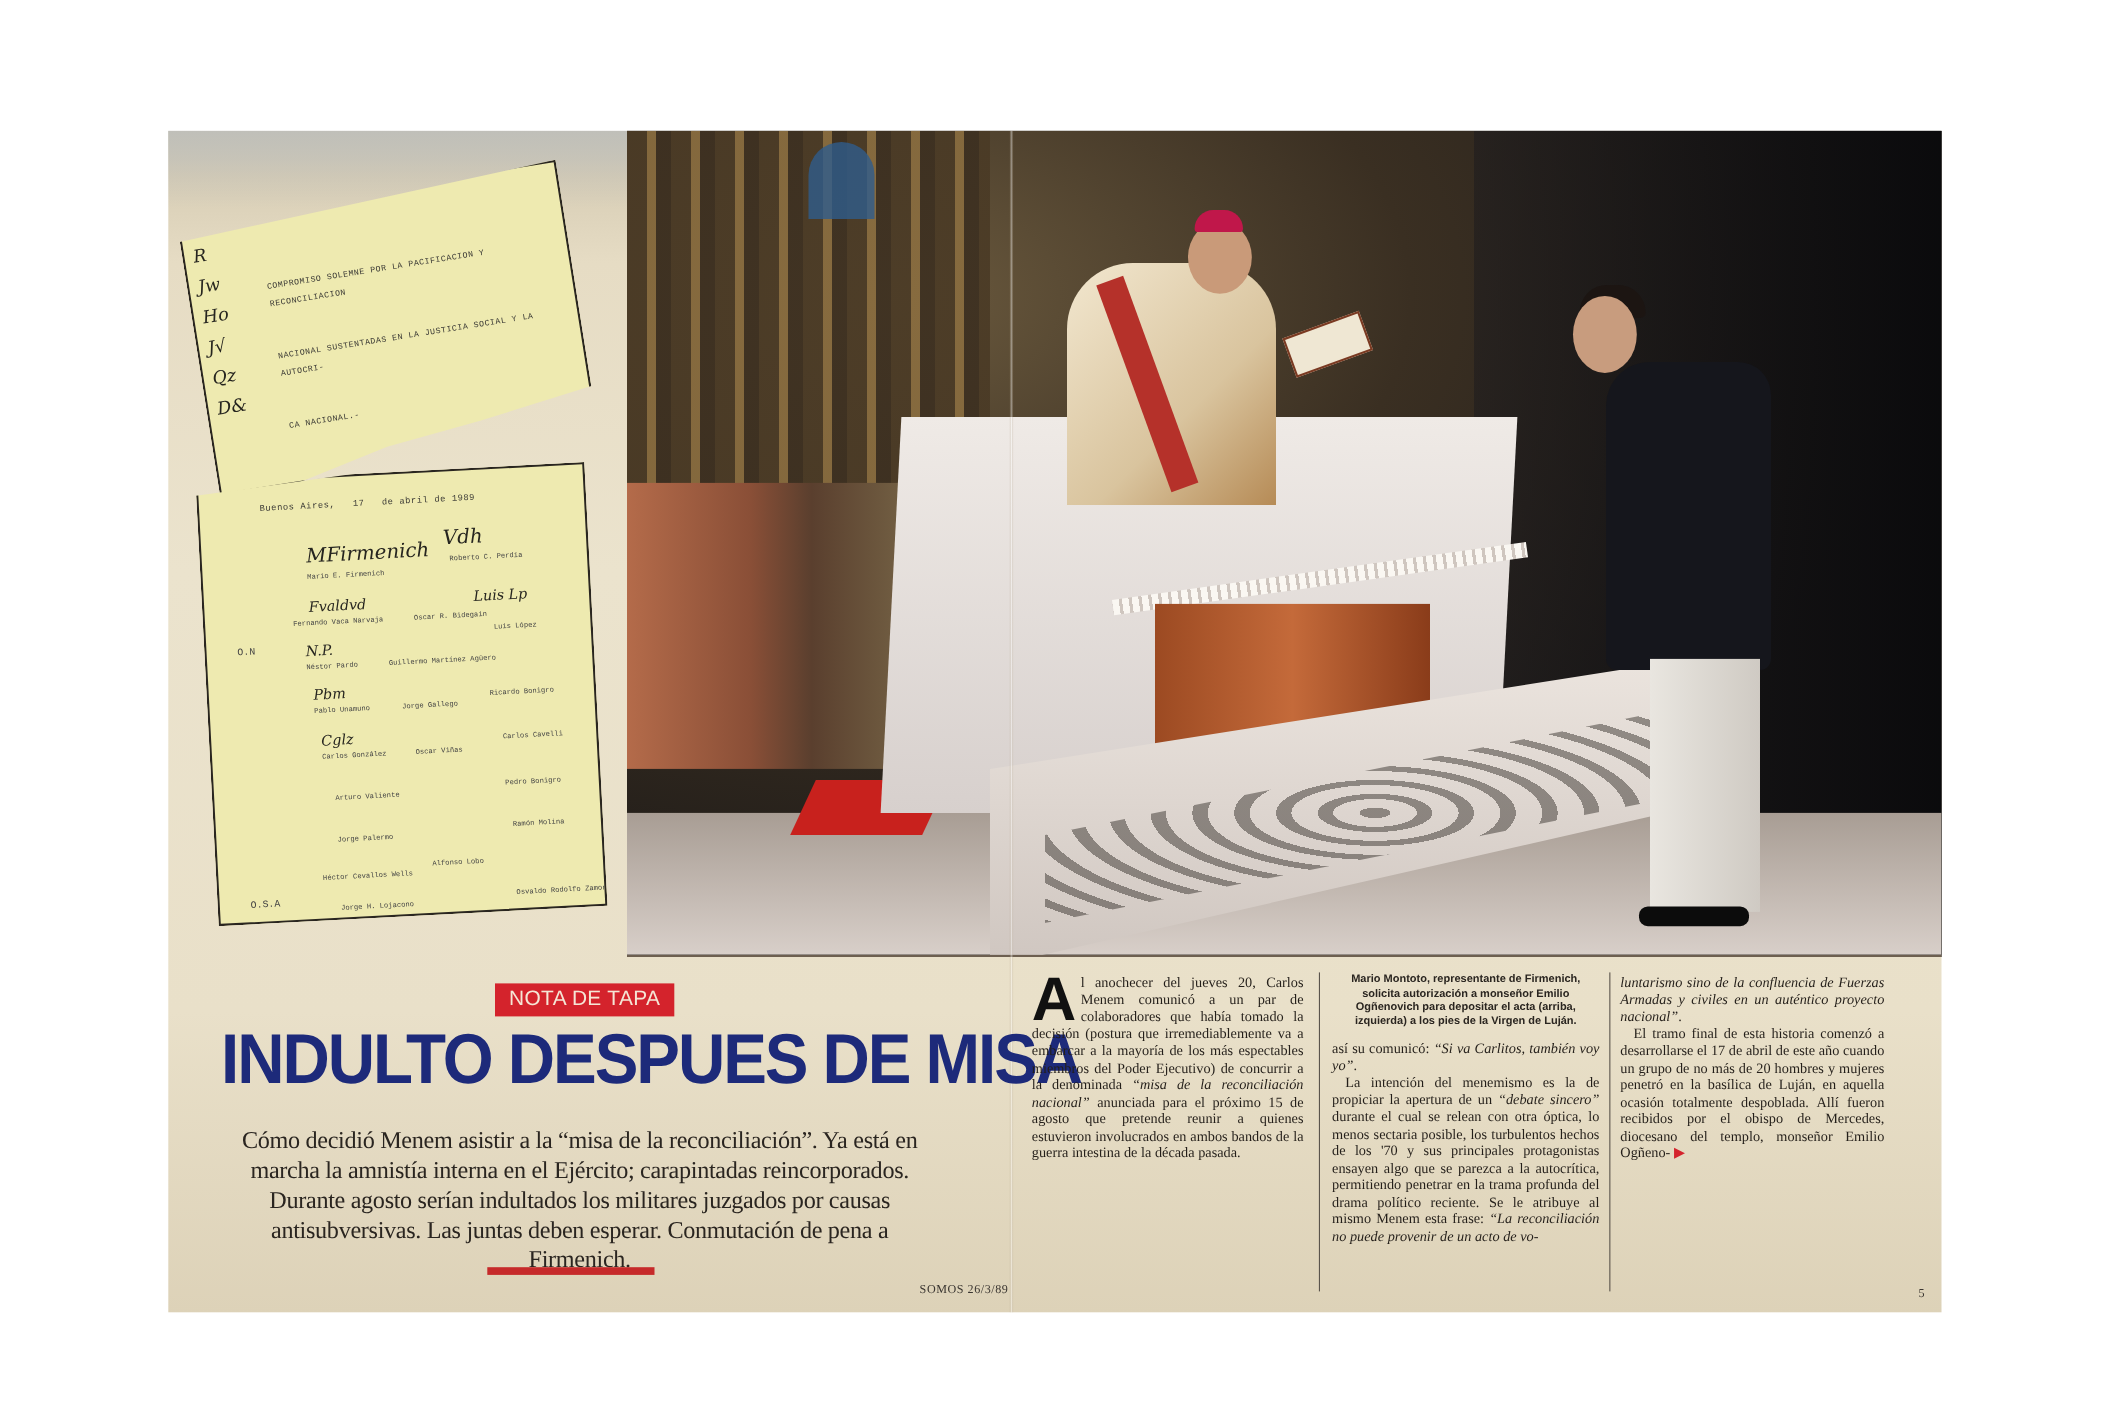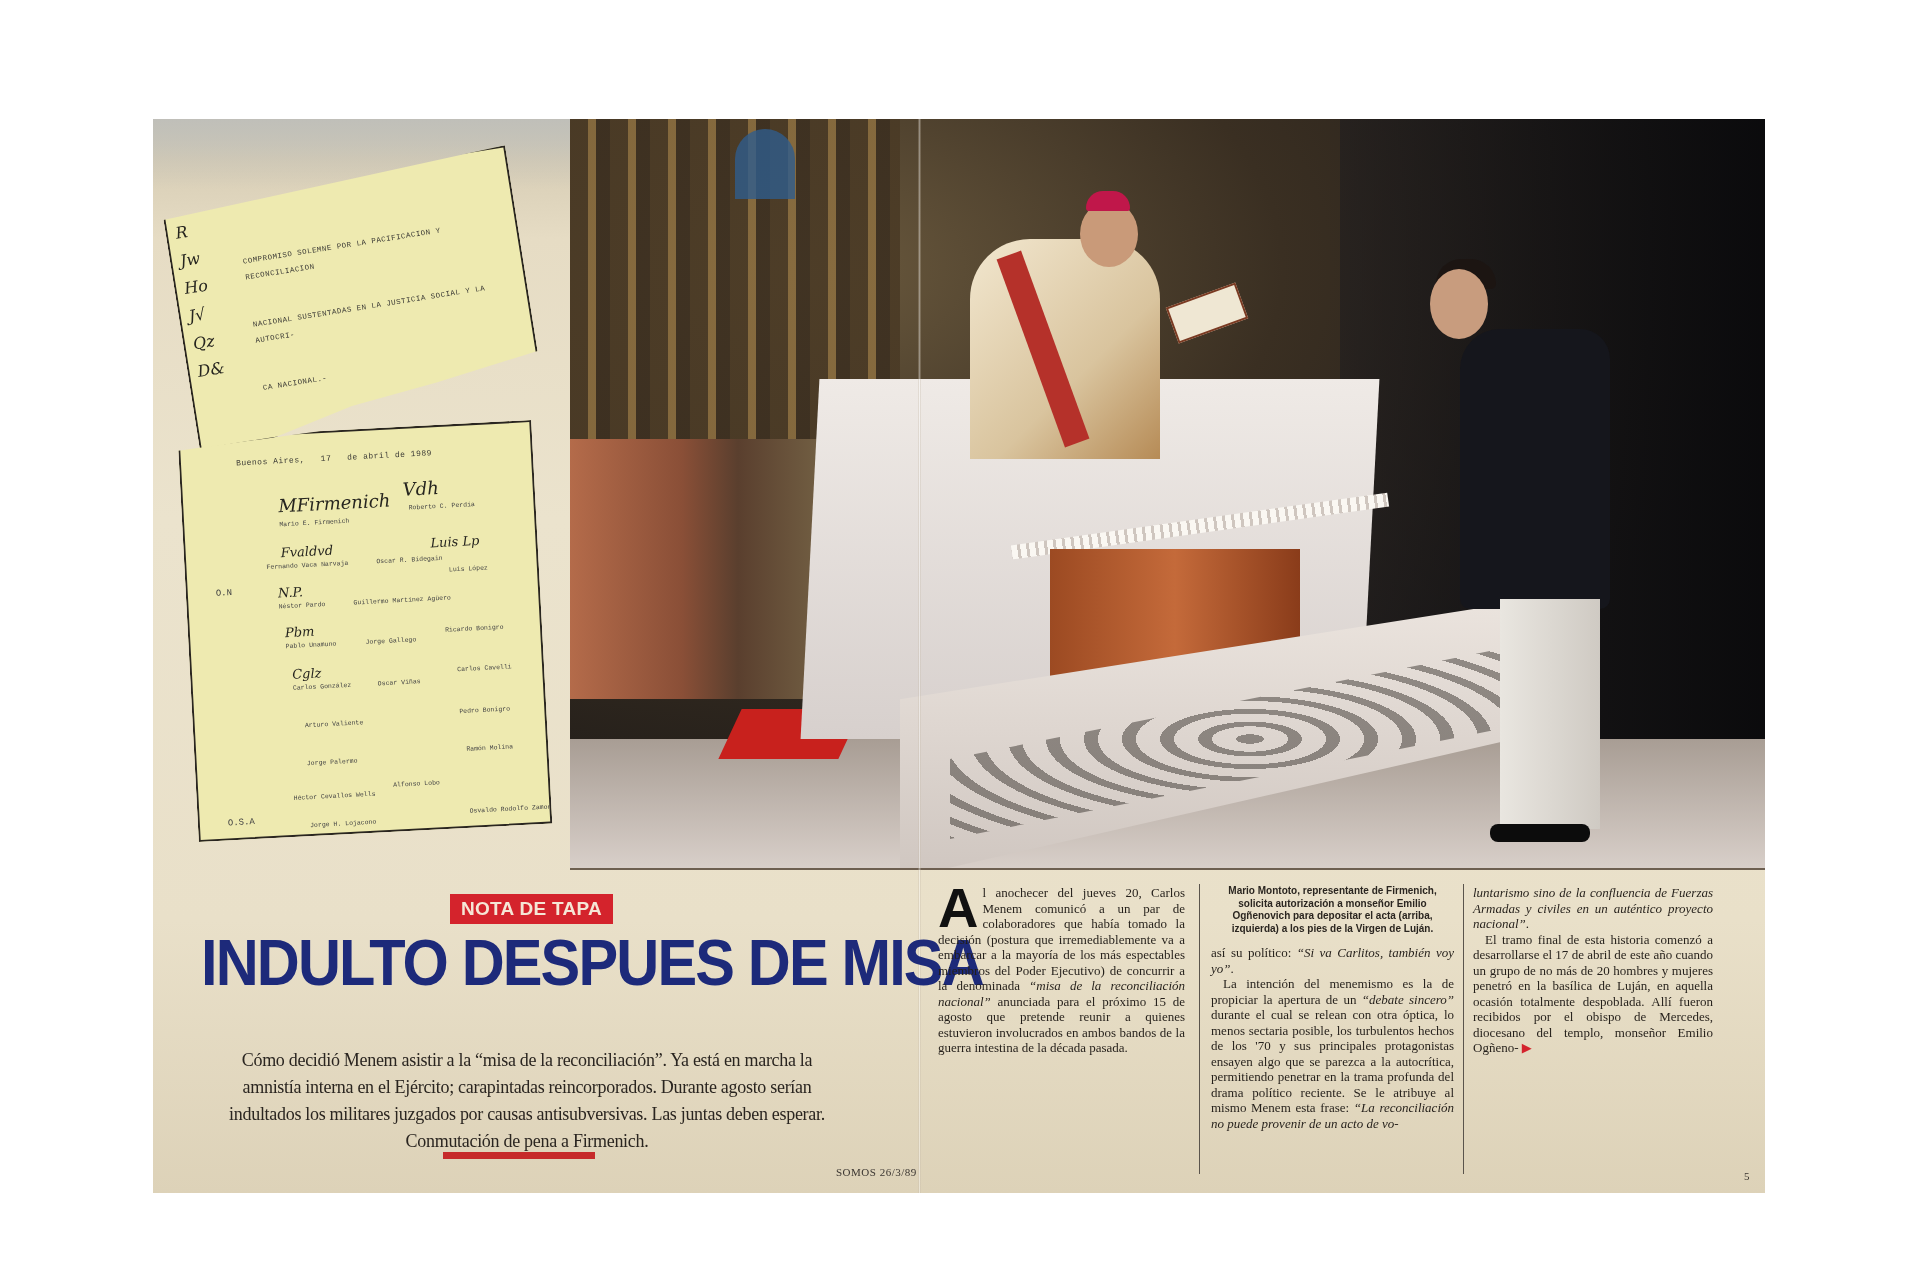--- a/index.html
+++ b/index.html
@@ -42,24 +42,24 @@
   
   .doc { position:absolute; background:#eeeab0; border:2px solid #2a2620; box-shadow:2px 2px 0 rgba(0,0,0,.15); overflow:hidden; }
   .doc1 { left:25px; top:52px; width:345px; height:250px; transform:rotate(-9deg); clip-path:polygon(0 8%,100% 0,100% 82%,70% 88%,45% 92%,20% 100%,0 100%); }
   .doc2 { left:35px; top:310px; width:350px; height:400px; transform:rotate(-3deg); clip-path:polygon(0 3%,40% 0,100% 0,100% 100%,0 100%); }
   .doc .typed { font-family:"Liberation Mono", monospace; font-size:7.5px; color:#3b3a35; letter-spacing:.5px; line-height:16px; white-space:pre-wrap; position:absolute; }
   .doc .sig { font-family:"DejaVu Serif", serif; font-style:italic; font-size:13px; color:#26251f; position:absolute; white-space:nowrap; }
   .doc .name { font-family:"Liberation Mono", monospace; font-size:6.5px; color:#444; position:absolute; white-space:nowrap; }
 
   
   .kicker { position:absolute; left:297px; top:775px; width:163px; height:30px; background:#d4232c; color:#f5e6d6;
-    font-family:"Liberation Sans", sans-serif; font-weight:bold; font-size:19px; display:flex; align-items:center; justify-content:center; letter-spacing:.3px; }
+    font-family:"Liberation Sans", sans-serif; font-weight:normal; font-size:19px; display:flex; align-items:center; justify-content:center; letter-spacing:.3px; }
   .headline { position:absolute; left:48px; top:812px; width:680px; font-family:"Liberation Sans", sans-serif; font-weight:900; font-size:64px;
     color:#1d2a7a; letter-spacing:-2px; transform:scaleX(0.93); transform-origin:left; white-space:nowrap; line-height:1; font-stretch:condensed; }
-  .deck { position:absolute; left:64px; top:904px; width:620px; font-size:18px; line-height:27px; color:#2a2520; text-align:center; letter-spacing:-.3px;margin-top:24px; }
+  .deck { position:absolute; left:64px; top:904px; width:620px; font-size:22px; line-height:27px; color:#2a2520; text-align:center; letter-spacing:-.3px; }
   .rule { position:absolute; left:290px; top:1033px; width:152px; height:7px; background:#c62a2a; }
   .footer-left { position:absolute; left:683px; top:1047px; font-size:11px; color:#3a3530; letter-spacing:.5px; }
   .page-num { position:absolute; left:1591px; top:1051px; font-size:11px; color:#3a3530; }
 
   
   .col { position:absolute; top:766px; font-size:13px; line-height:15.5px; color:#241f1a; text-align:justify; hyphens:manual; }
   .col p { margin:0; text-indent:12px; }
   .col p.noindent { text-indent:0; }
   .col1 { left:785px; width:247px; }
   .col2 { left:1058px; width:243px; }
@@ -164,21 +164,21 @@
 
   <div class="col col1">
     <p class="noindent">
       <span class="dropcap">A</span><span>l anochecer del jueves 20, Carlos Menem comunicó a un par de colaboradores que había tomado la decisión (postura que irremediablemente va a embarcar a la mayoría de los más espectables miembros del Poder Ejecutivo) de concurrir a la denominada </span><em>“misa de la reconciliación nacional”</em><span> anunciada para el próximo 15 de agosto que pretende reunir a quienes estuvieron involucrados en ambos bandos de la guerra intestina de la década pasada.</span>
     </p>
   </div>
   <div class="vrule" style="left:1046px;"></div>
 
   <div class="col col2">
     <div class="caption">Mario Montoto, representante de Firmenich, solicita autorización a monseñor Emilio Ogñenovich para depositar el acta (arriba, izquierda) a los pies de la Virgen de Luján.</div>
-    <p class="noindent"><span>así su político: </span><em>“Si va Carlitos, también voy yo”</em><span>.</span></p>
+    <p class="noindent"><span>así su comunicó: </span><em>“Si va Carlitos, también voy yo”</em><span>.</span></p>
     <p><span>La intención del menemismo es la de propiciar la apertura de un </span><em>“debate sincero”</em><span> durante el cual se relean con otra óptica, lo menos sectaria posible, los turbulentos hechos de los '70 y sus principales protagonistas ensayen algo que se parezca a la autocrítica, permitiendo penetrar en la trama profunda del drama político reciente. Se le atribuye al mismo Menem esta frase: </span><em>“La reconciliación no puede provenir de un acto de vo-</em></p>
   </div>
   <div class="vrule" style="left:1310px;"></div>
 
   <div class="col col3">
     <p class="noindent"><em>luntarismo sino de la confluencia de Fuerzas Armadas y civiles en un auténtico proyecto nacional”</em><span>.</span></p>
     <p><span>El tramo final de esta historia comenzó a desarrollarse el 17 de abril de este año cuando un grupo de no más de 20 hombres y mujeres penetró en la basílica de Luján, en aquella ocasión totalmente despoblada. Allí fueron recibidos por el obispo de Mercedes, diocesano del templo, monseñor Emilio Ogñeno-</span> <span class="cont-arrow">▶</span></p>
   </div>
 
   <div class="page-num">5</div>

